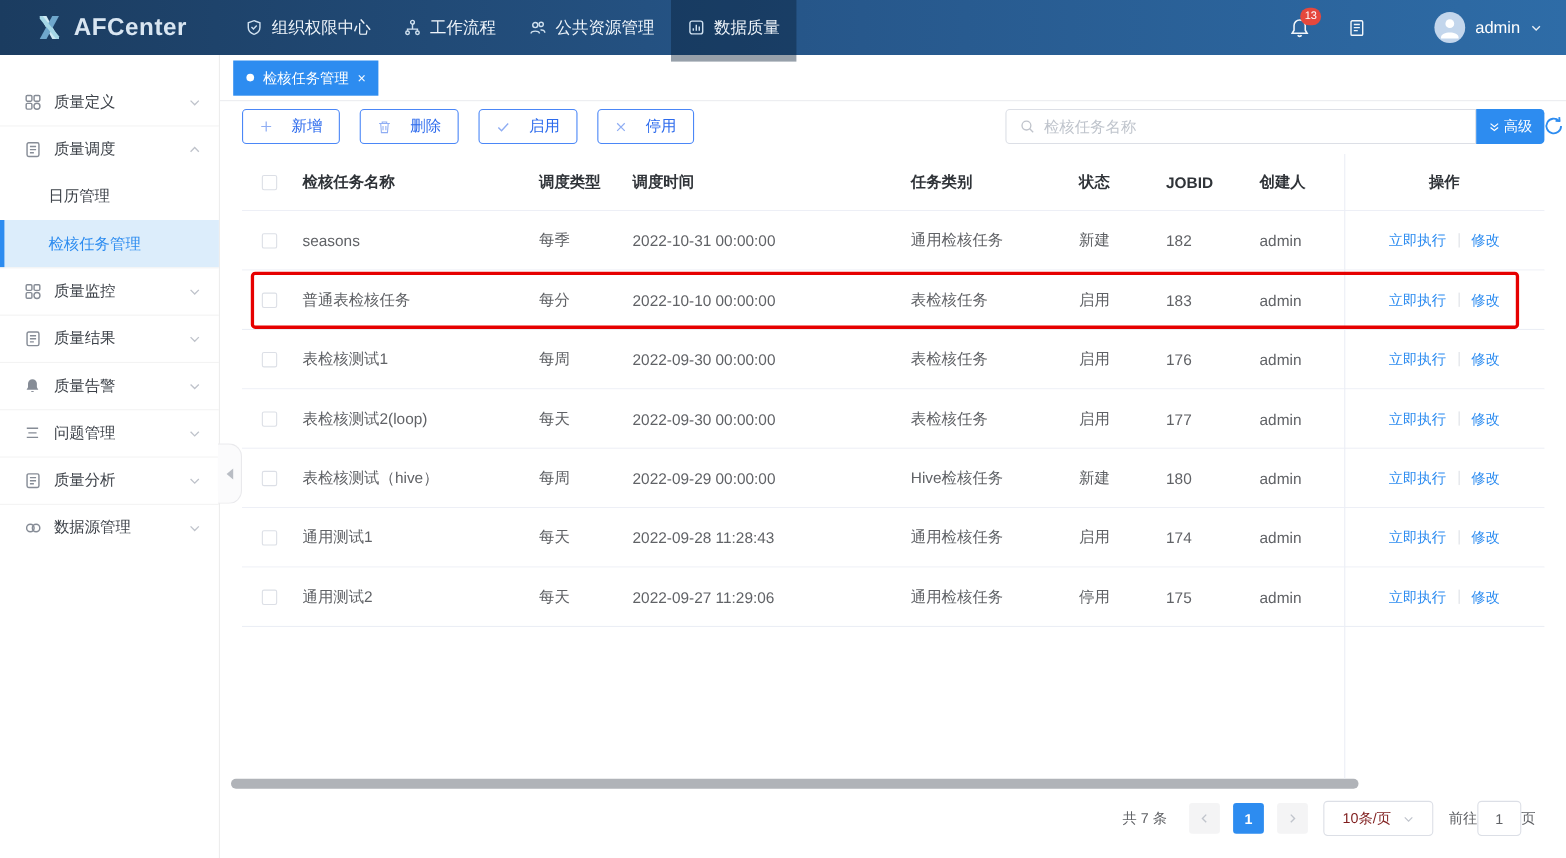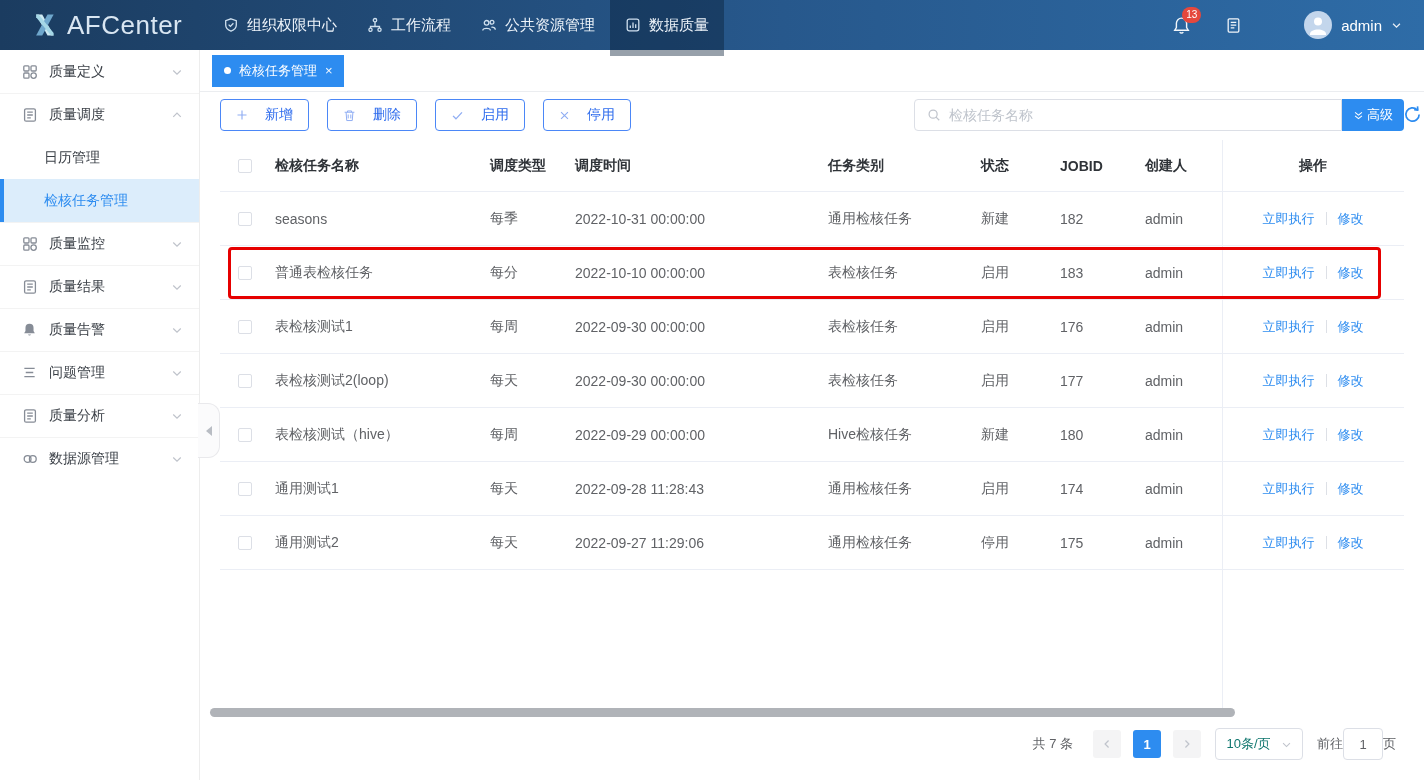--- a/index.html
+++ b/index.html
@@ -5,39 +5,39 @@
   * { margin:0; padding:0; box-sizing:border-box; }
   html,body { width:1424px; height:780px; overflow:hidden; }
   body { font-family:"Liberation Sans","DejaVu Sans",sans-serif; background:#f0f2f5; position:relative; color:#606266; }
   svg { display:block; }
 
   
   .navbar { position:absolute; top:0; left:0; width:1424px; height:50px;
     background:linear-gradient(90deg,#1b3c60 0%,#27588c 55%,#2e6ca7 100%);
     display:flex; align-items:center; color:#eef4fa; z-index:20; }
   .logo { display:flex; align-items:center; gap:9px; margin-left:30px; width:178px; }
-  .logo-text { font-size:26px; font-weight:normal; color:#d9e6f2; letter-spacing:.5px; }
+  .logo-text { font-size:22px; font-weight:bold; color:#d9e6f2; letter-spacing:.5px; }
   .nav-menu { display:flex; height:62px; }
   .nav-item { display:flex; align-items:center; gap:8px; padding:0 15px; font-size:15px; cursor:pointer; }
   .nav-item.active { background:rgba(8,28,52,.42); }
   .nav-item .nicon { color:#cfe0ef; }
   .nav-right { margin-left:auto; display:flex; align-items:center; margin-right:22px; }
   .bell-wrap { position:relative; margin-right:34px; cursor:pointer; }
   .badge { position:absolute; top:-9px; left:10px; background:#e5483d; color:#fff; font-size:10px;
     line-height:14px; min-width:18px; text-align:center; border-radius:9px; padding:1px 4px; }
   .doc-wrap { margin-right:62px; cursor:pointer; }
   .user-wrap { display:flex; align-items:center; gap:9px; cursor:pointer; }
   .avatar { width:28px; height:28px; border-radius:50%; background:#c3d6ec; display:flex; align-items:center; justify-content:center; }
   .user-name { font-size:15px; color:#fff; }
 
   
   .sidebar { position:absolute; left:0; top:50px; width:200px; height:730px; background:#fff;
     border-right:1px solid #ededed; z-index:10; font-size:14px; color:#3c4148; }
   .side-item { height:43px; display:flex; align-items:center; padding:0 16px 0 22px; border-top:1px solid #f3f3f3; cursor:pointer; }
-  .side-item.first { border-top:none; }
+  .side-item.first { border-top:none;margin-top:21px; }
   .si-icon { width:16px; height:16px; margin-right:11px; color:#868c96; }
   .si-label { flex:1; }
   .si-chevron { color:#bfc3cb; }
   .side-sub { height:43px; display:flex; align-items:center; padding-left:44px; cursor:pointer; color:#3c4148; }
   .side-sub.active { background:#dcedfb; color:#2d8cf0; border-left:4px solid #2d8cf0; padding-left:40px; }
   .collapse-handle { position:absolute; left:198px; top:403px; width:22px; height:55px; background:#fbfbfc;
     border:1px solid #e9e9ec; border-left:none; border-radius:0 12px 12px 0; z-index:15;
     display:flex; align-items:center; justify-content:center; cursor:pointer; }
   .collapse-tri { width:0; height:0; border-top:5px solid transparent; border-bottom:5px solid transparent; border-right:6px solid #b9bdc4; }
 
@@ -92,22 +92,22 @@
   .hscroll-track { position:absolute; left:10px; top:658px; width:1204px; height:10px; }
   .hscroll { width:1025px; height:9px; background:#b0b3b8; border-radius:5px; cursor:pointer; }
 
   
   .pager { position:absolute; top:678px; right:28px; height:32px; display:flex; align-items:center; font-size:13px; color:#606266; }
   .pg-total { margin-right:14px; }
   .pg-btn { width:28px; height:28px; border-radius:3px; background:#f4f4f5; color:#c0c4cc;
     display:flex; align-items:center; justify-content:center; margin:0 6px; cursor:pointer; font-size:12px; }
   .pg-num { width:28px; height:28px; border-radius:3px; background:#2d8cf0; color:#fff; font-weight:bold;
     display:flex; align-items:center; justify-content:center; margin:0 6px; cursor:pointer; }
-  .pg-size { width:88px; height:32px; border:1px solid #dcdfe6; border-radius:4px; margin:0 14px 0 8px;
-    display:flex; align-items:center; justify-content:center; gap:10px; cursor:pointer; color:#0f766e; }
+  .pg-size { width:100px; height:32px; border:1px solid #dcdfe6; border-radius:4px; margin:0 14px 0 8px;
+    display:flex; align-items:center; justify-content:center; gap:10px; cursor:pointer; color:#7f1d1d; }
   .pg-size .chev { color:#c0c4cc; }
   .pg-goto { display:flex; align-items:center; gap:0; }
   .pg-input { width:40px; height:32px; border:1px solid #dcdfe6; border-radius:4px; text-align:center;
     font-size:13px; color:#606266; outline:none; font-family:inherit; }
 </style>
 </head>
 <body>
 
 <div class="navbar">
   <div class="logo">

